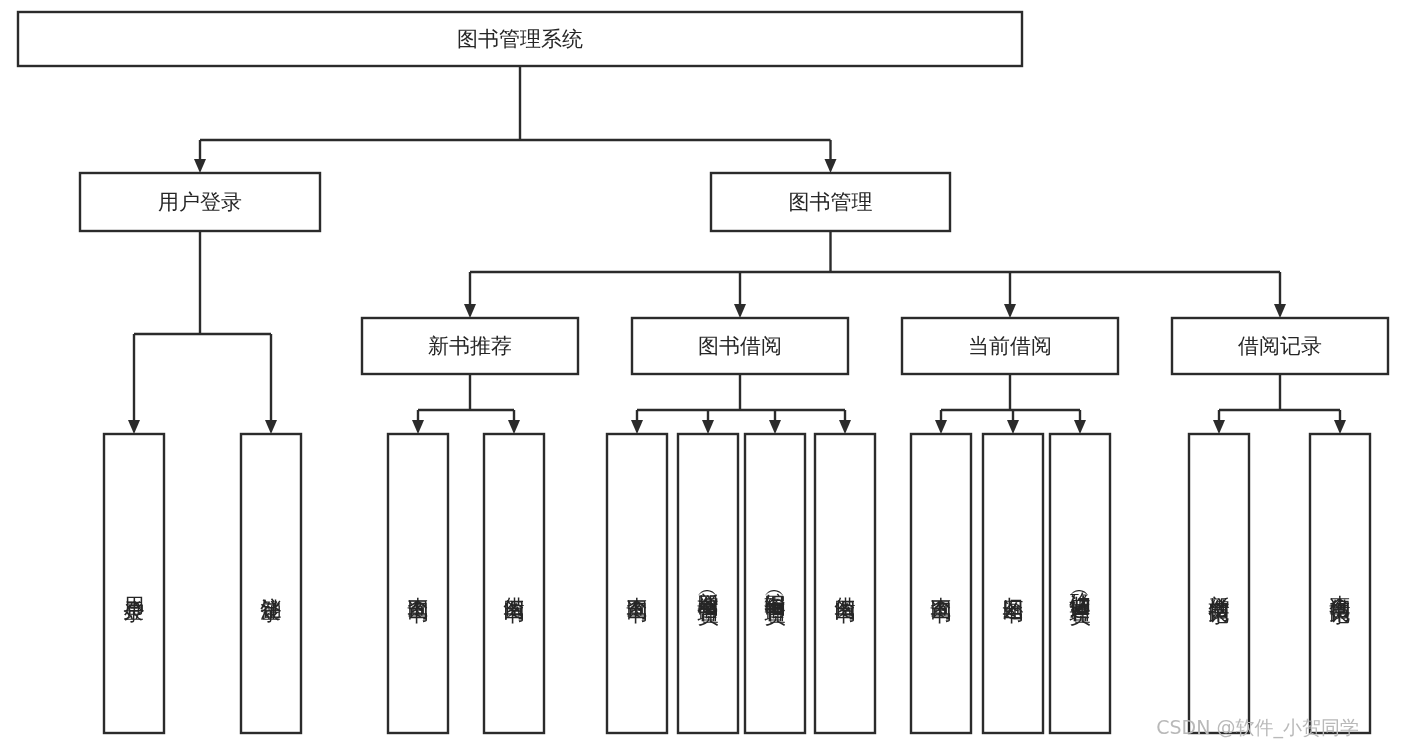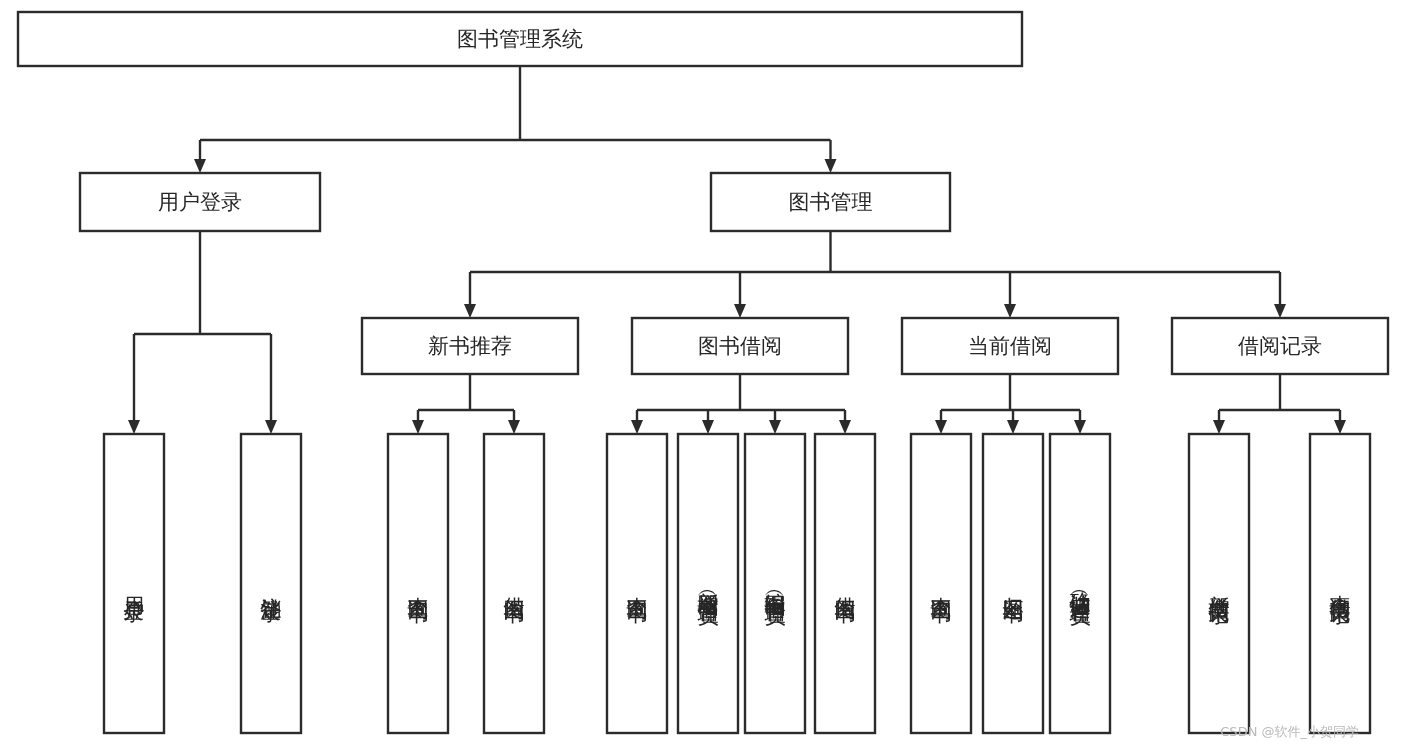--- a/index.html
+++ b/index.html
@@ -64,21 +64,21 @@
     align-items: center;
     justify-content: center;
     pointer-events: none;
     user-select: none;
   }
   .watermark {
     position: absolute;
     right: 10px;
     bottom: 6px;
     font-family: "DejaVu Sans", "Liberation Sans", sans-serif;
-    font-size: 13px;
+    font-size: 19px;
     color: #b9b9b9;
     white-space: nowrap;
     user-select: none;
     text-align: center;
   }
 </style>
 </head>
 <body>
 
 <div id="diagram-root">

